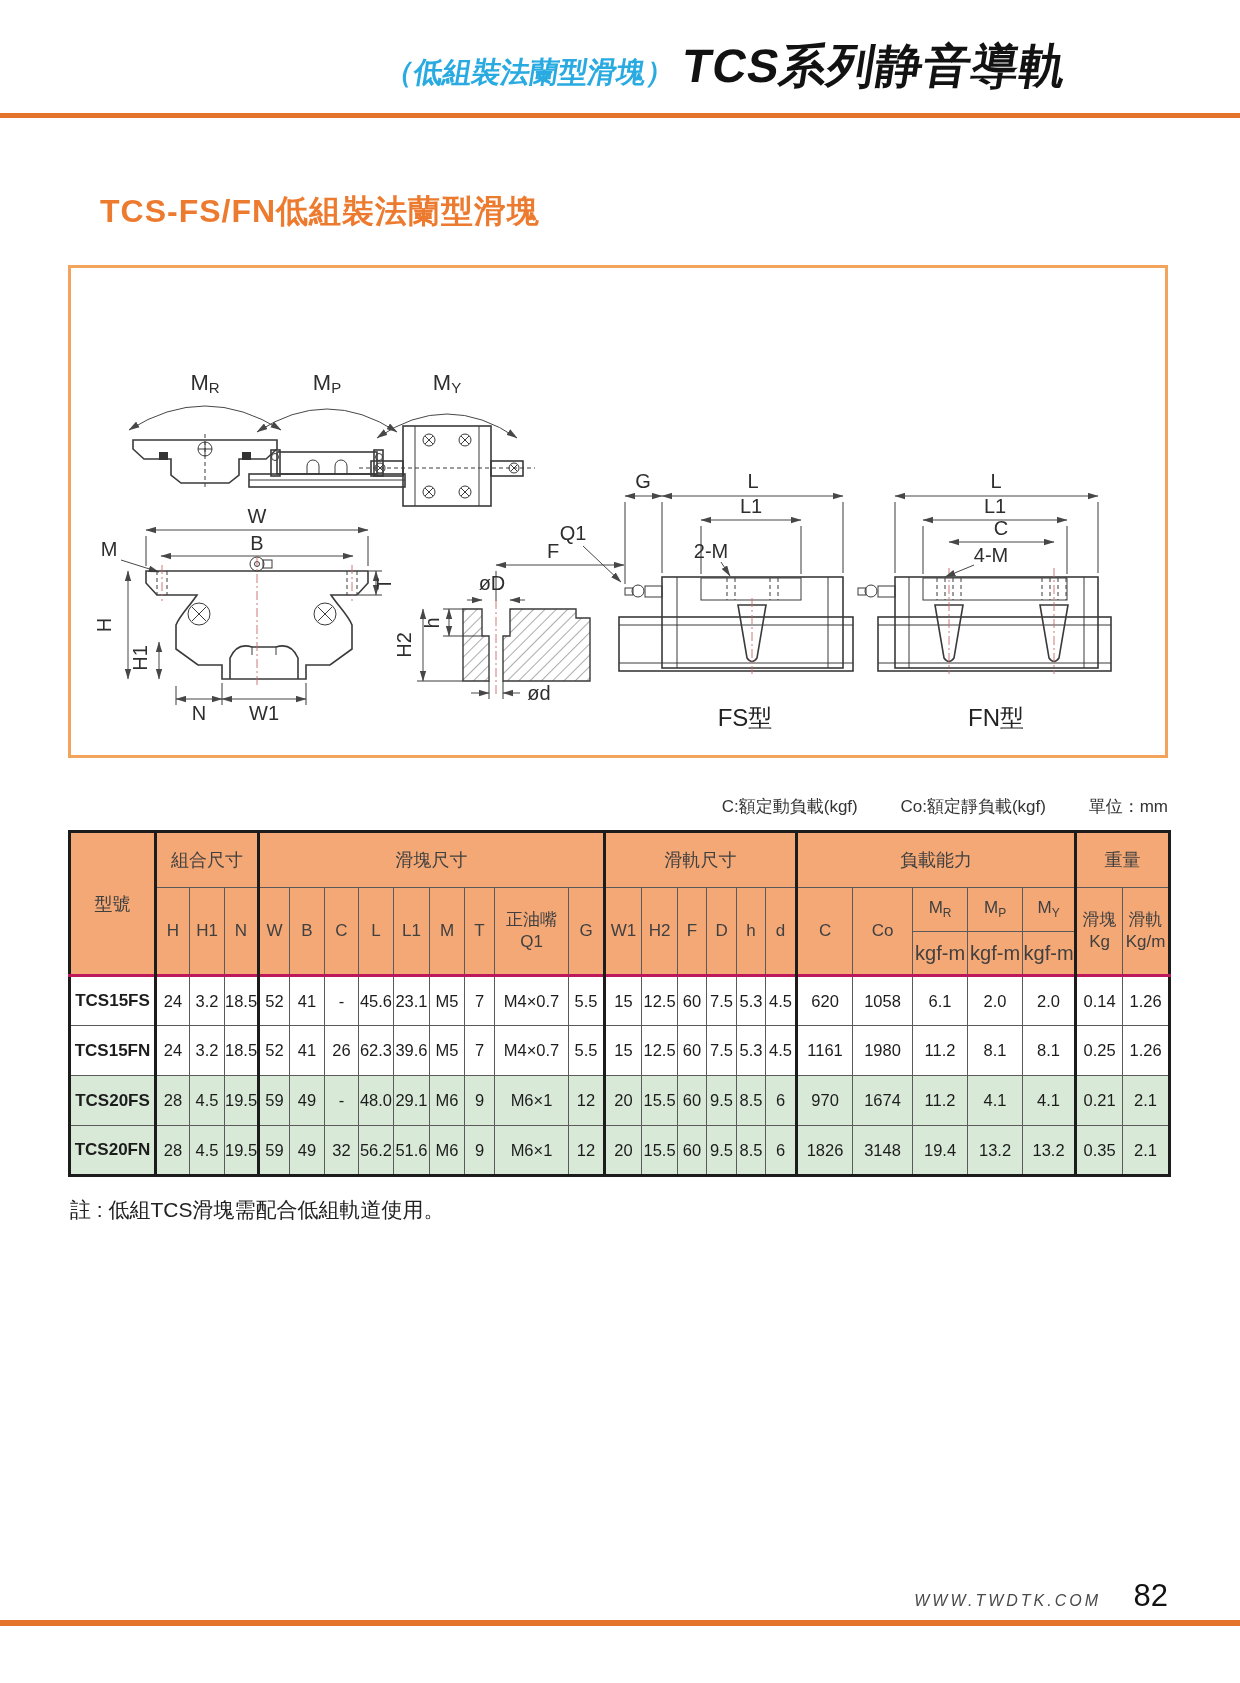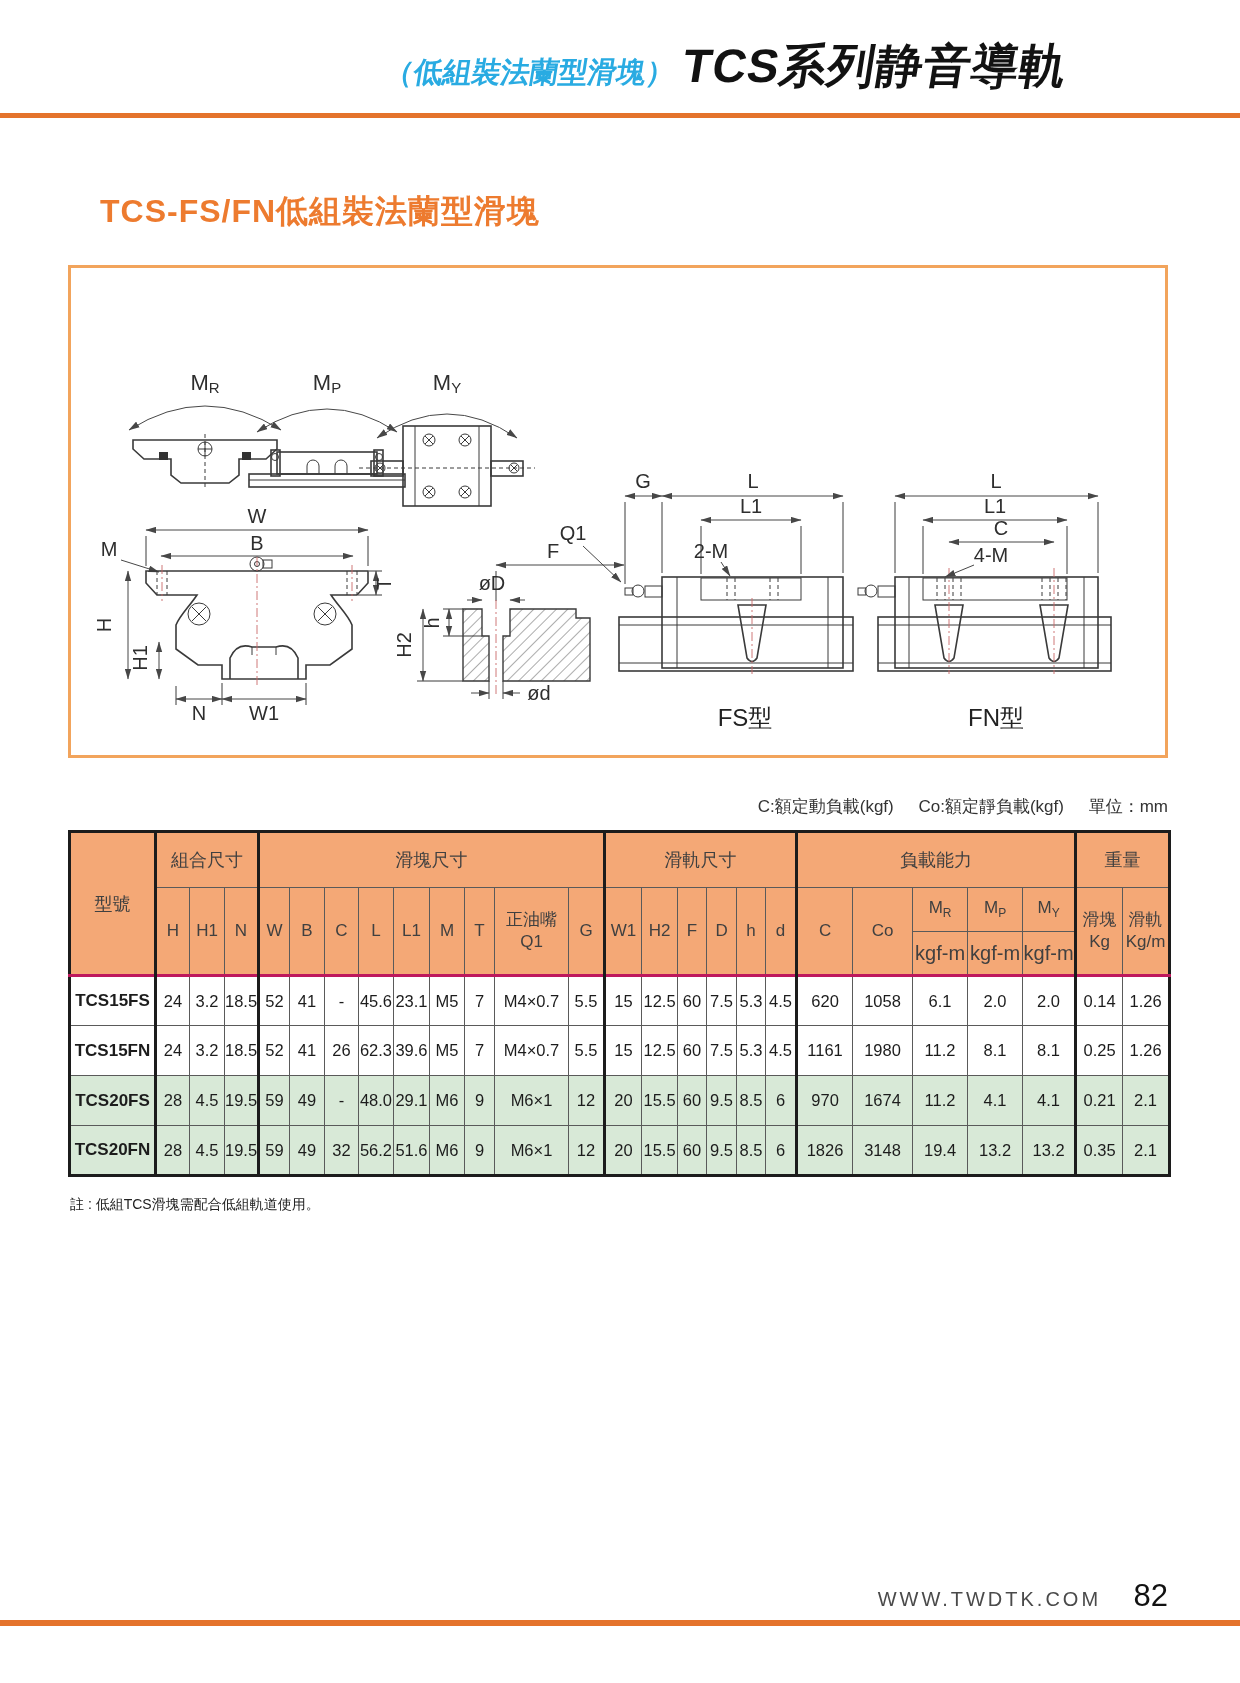--- a/index.html
+++ b/index.html
@@ -26,24 +26,24 @@
   .dl{stroke:#474747;stroke-width:1;fill:none;}
   .dash{stroke:#3a3a3a;stroke-width:1;stroke-dasharray:4 3;fill:none;}
   .cl{stroke:#c96a6a;stroke-width:0.9;stroke-dasharray:9 3 2 3;fill:none;}
   .lbl{font-family:"Liberation Sans",sans-serif;font-size:20px;fill:#2e2e2e;}
   .cap{font-family:"Liberation Sans",sans-serif;font-size:24px;fill:#222;}
   .fillsq{fill:#333;stroke:none;}
 
   
   .units-line{position:absolute;top:795px;left:68px;width:1100px;text-align:right;
               font-size:17px;color:#333;}
-  .units-line span{margin-left:20px;}
-  .footnote{position:absolute;top:1196px;left:70px;font-size:14px;color:#222;}
+  .units-line span{margin-left:38px;}
+  .footnote{position:absolute;top:1196px;left:70px;font-size:21px;color:#222;}
   .footer-text{position:absolute;top:1578px;left:68px;width:1100px;text-align:right;}
-  .footer-site{display:inline-block;font-size:20px;color:#4a4a4a;
+  .footer-site{display:inline-block;font-style:italic;font-size:16px;color:#4a4a4a;
                letter-spacing:3px;}
   .footer-page{display:inline-block;font-size:31px;color:#111;margin-left:28px;}
   .bottom-rule{position:absolute;top:1620px;left:0;width:1240px;height:6px;background:#E4732C;}
 
   
   .spec-table{position:absolute;top:830px;left:68px;}
   table.spec{border-collapse:collapse;table-layout:fixed;width:1100px;
              border:3px solid #1c1c1c;}
   table.spec th,table.spec td{border:1px solid #5a5a5a;text-align:center;padding:0;
              overflow:hidden;}

